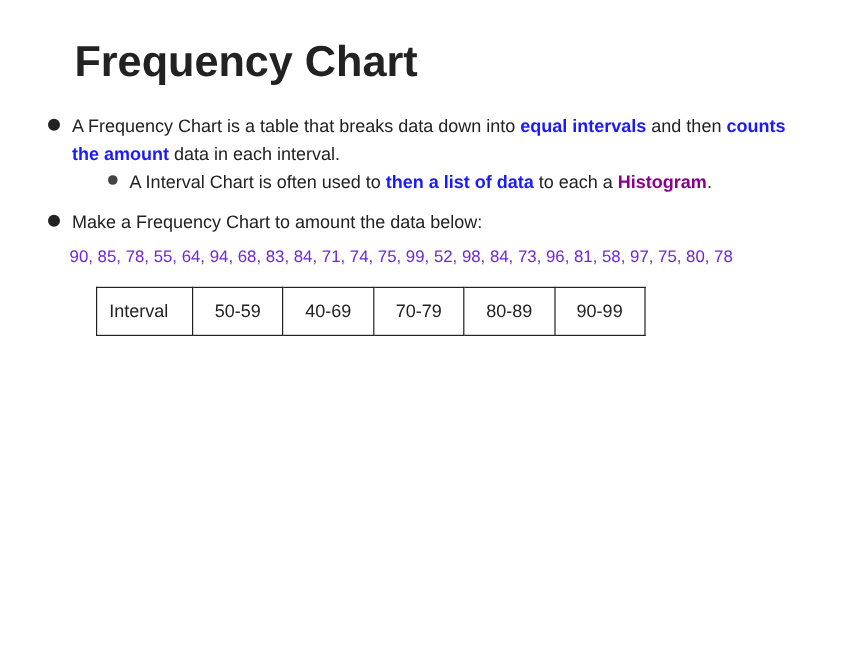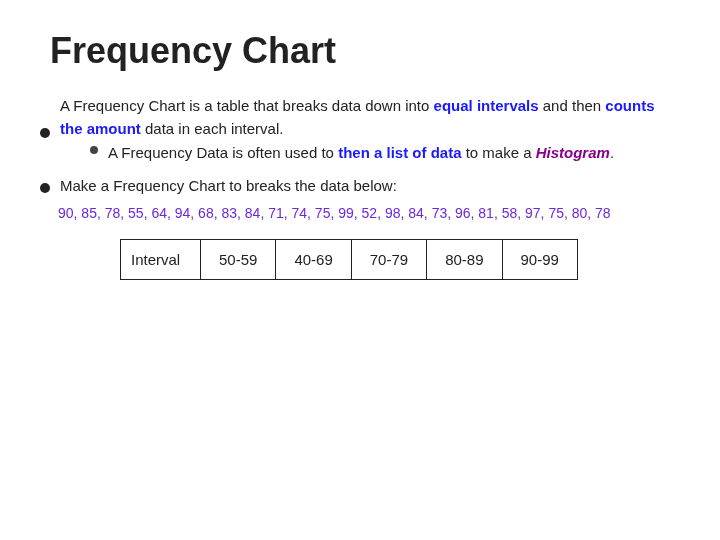--- a/index.html
+++ b/index.html
@@ -28,32 +28,32 @@
       right: 10px;
       width: 110px;
       height: 90px;
     }
 
     .title {
       font-size: 36px;
       font-weight: bold;
       color: #222;
       margin-bottom: 22px;
-      margin-left: 10px;
+      margin-left: 22px;
     }
 
     .content {
       font-size: 15px;
       color: #222;
       line-height: 1.55;
     }
 
     .bullet-outer {
       display: flex;
-      align-items: center;
+      align-items: flex-start;
       margin-bottom: 6px;
     }
 
     .bullet-dot {
       width: 10px;
       height: 10px;
       border-radius: 50%;
       background: #222;
       margin-top: 5px;
       margin-right: 10px;
@@ -75,35 +75,34 @@
     }
 
     .highlight-blue {
       color: #1a1aff;
       font-weight: bold;
     }
 
     .highlight-purple {
       color: #8b008b;
       font-weight: bold;
-      font-style: italic;
     }
 
     .data-list {
       margin-left: 18px;
       font-size: 14px;
       color: #6d28d9;
       margin-top: 4px;
       margin-bottom: 14px;
     }
 
     
     .table-wrapper {
       margin-top: 10px;
-      margin-left: 80px;
+      margin-left: 40px;
     }
 
     table {
       border-collapse: collapse;
       font-size: 15px;
     }
 
     table td, table th {
       border: 1.5px solid #222;
       padding: 8px 18px;
@@ -175,29 +174,29 @@
 
     <div class="bullet-outer">
       <div class="bullet-dot"></div>
       <div>
         <span>A Frequency Chart is a table that breaks data down into </span><span class="highlight-blue">equal intervals</span><span> and then </span><span class="highlight-blue">counts the amount</span><span> data in each interval.</span>
 
         
         <div class="bullet-inner">
           <div class="bullet-dot"></div>
           <div>
-            <span>A Frequency Data is often used to </span><span class="highlight-blue">then a list of data</span><span> to make a </span><span class="highlight-purple">Histogram</span><span>.</span>
+            <span>A Interval Chart is often used to </span><span class="highlight-blue">then a list of data</span><span> to each a </span><span class="highlight-purple">Histogram</span><span>.</span>
           </div>
         </div>
       </div>
     </div>
 
     <div class="bullet-outer">
       <div class="bullet-dot"></div>
-      <div>Make a Frequency Chart to breaks the data below:</div>
+      <div>Make a Frequency Chart to amount the data below:</div>
     </div>
 
     <div class="data-list">90, 85, 78, 55, 64, 94, 68, 83, 84, 71, 74, 75, 99, 52, 98, 84, 73, 96, 81, 58, 97, 75, 80, 78</div>
 
     <div class="table-wrapper">
       <table>
         <tbody>
             <tr>
           <td style="font-weight:normal;">Interval</td>
           <td>50-59</td>

